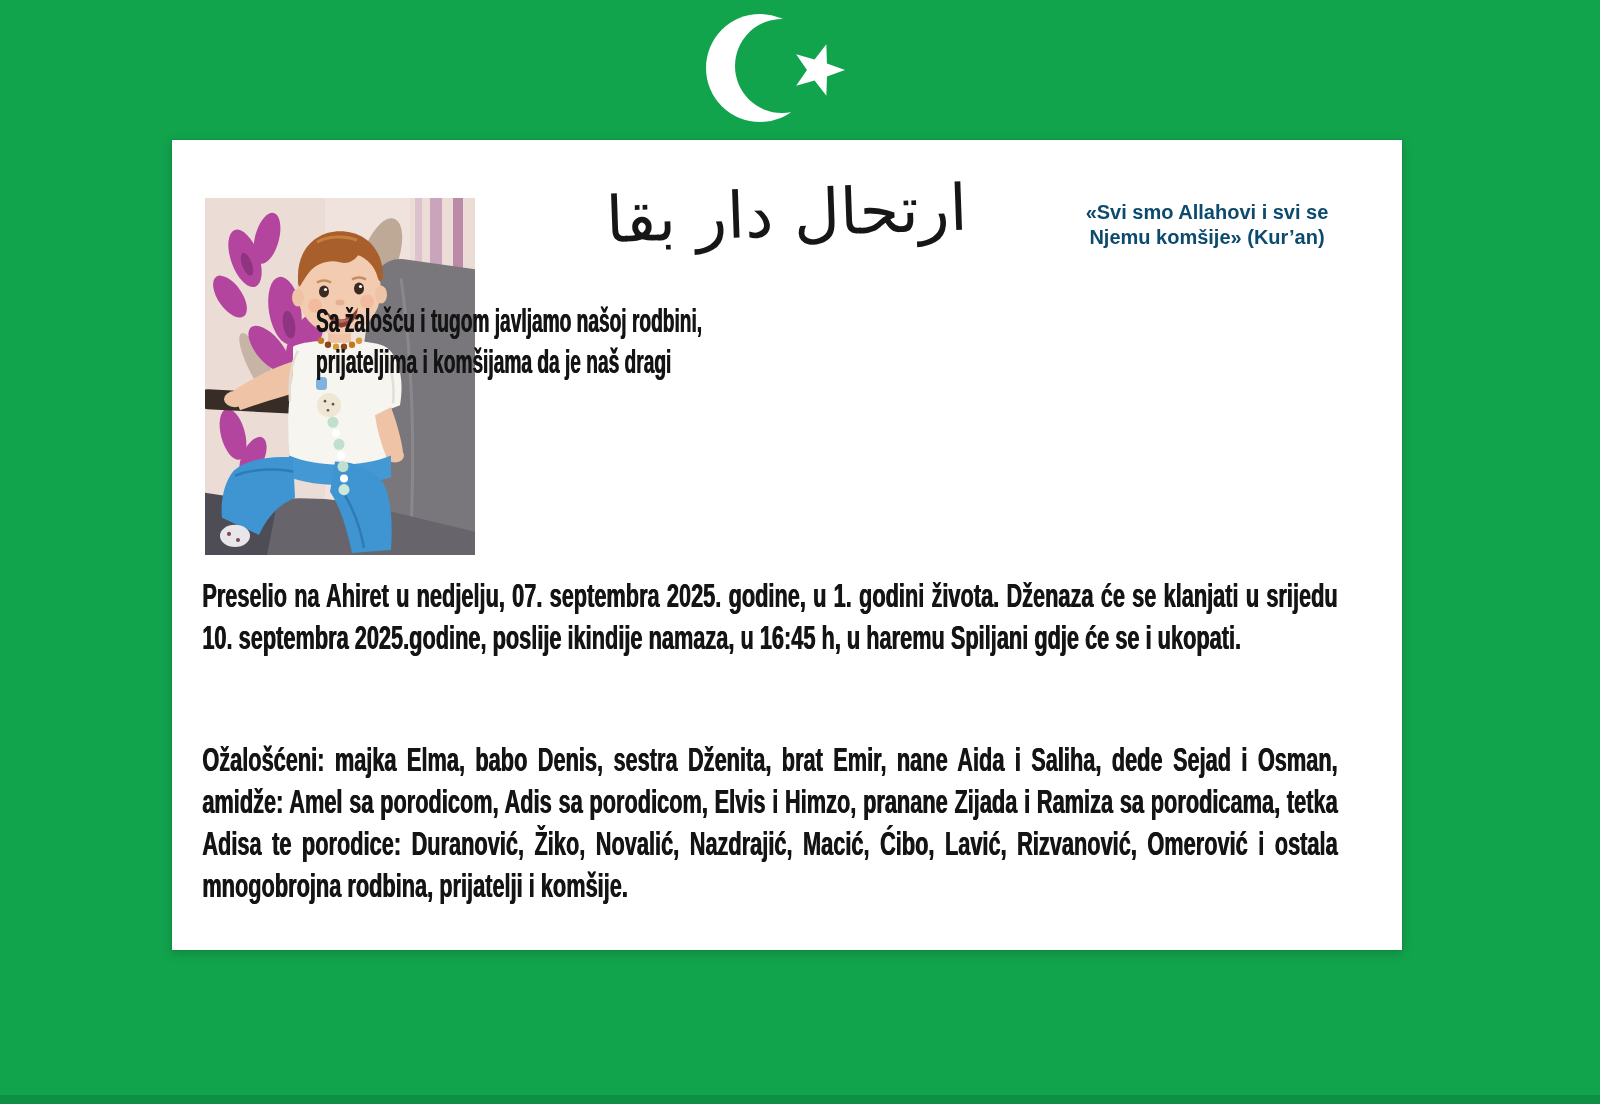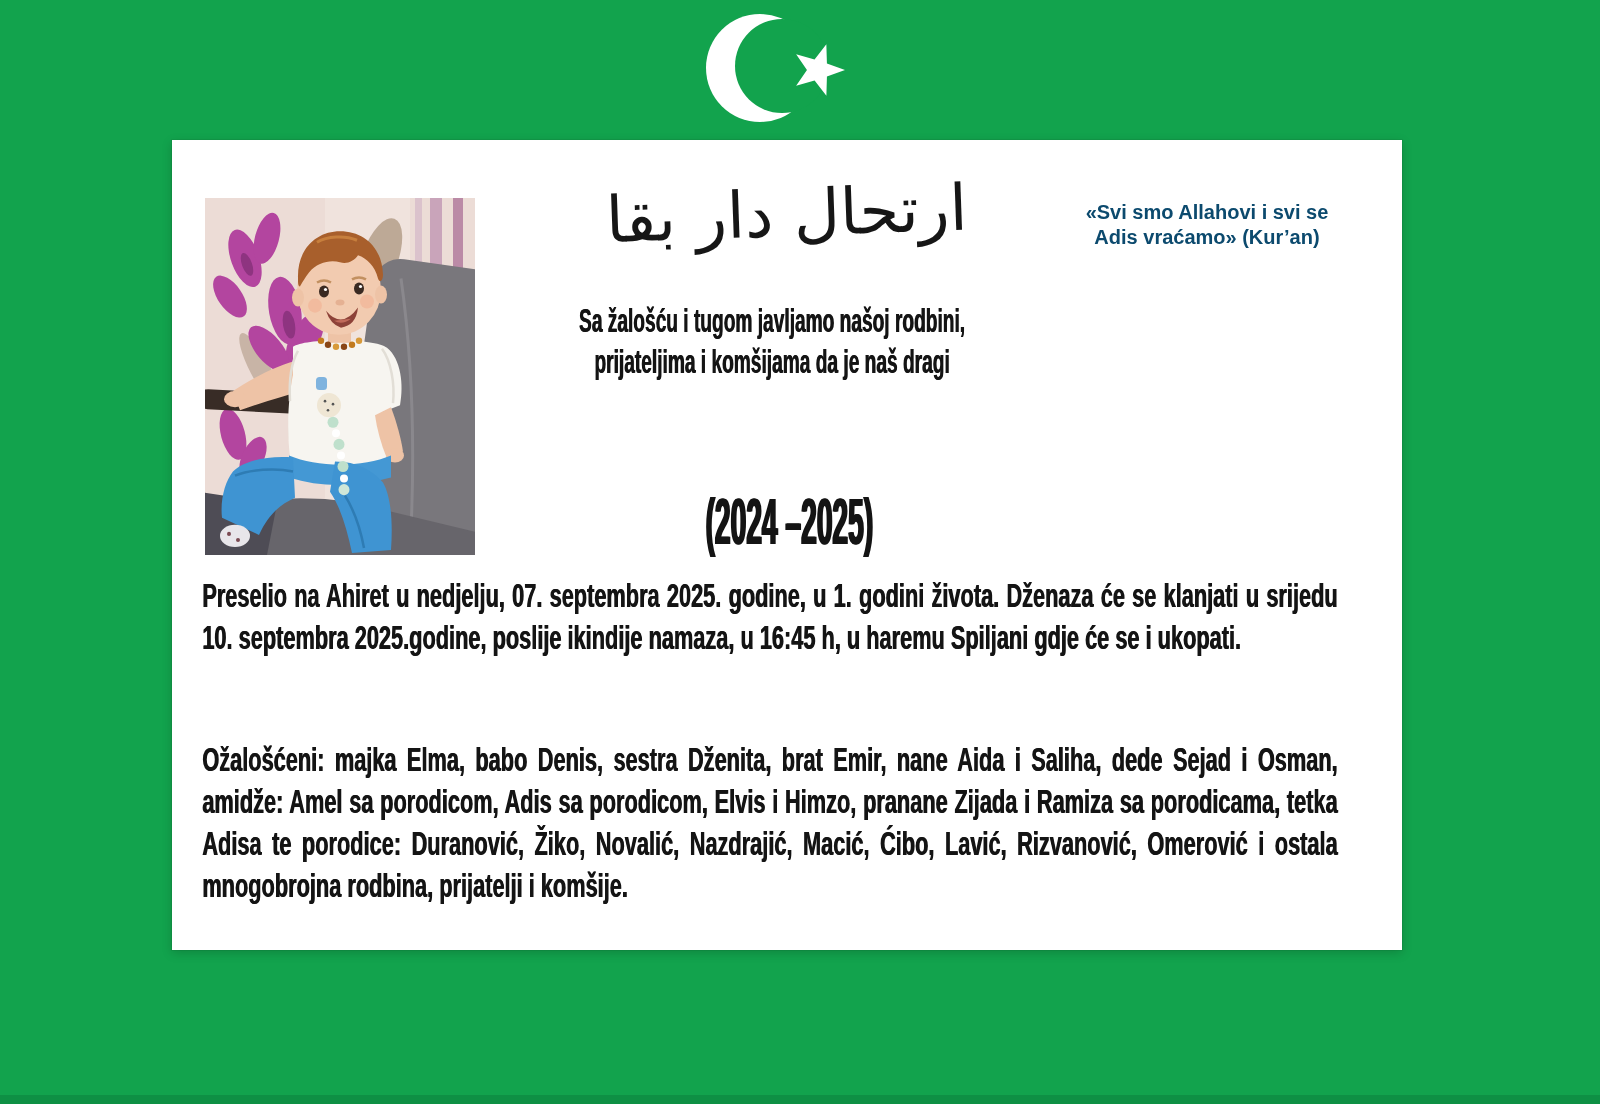--- a/index.html
+++ b/index.html
@@ -12,21 +12,21 @@
   .photo{position:absolute;left:33px;top:58px;width:270px;height:357px;margin:0;}
   .photo svg{display:block;width:100%;height:100%;}
 
   .calligraphy-wrap{position:absolute;left:0;right:0;top:38px;text-align:center;}
   .calligraphy{display:inline-block;font-family:"DejaVu Sans",sans-serif;font-size:64px;line-height:1.15;
                transform:rotate(-2deg);color:#161616;}
 
   .quote{position:absolute;left:870px;top:60px;width:330px;text-align:center;
          font-size:20px;line-height:25px;font-weight:bold;color:#0c4a6e;}
 
-  .center-wrap{position:absolute;left:4px;right:0;text-align:center;white-space:nowrap;}
+  .center-wrap{position:absolute;left:4px;right:0;text-align:left;white-space:nowrap;}
   .intro-wrap{top:160px;right:34px;}
   .intro{display:inline-block;font-weight:bold;font-size:33px;line-height:41px;
          transform:scaleX(.58);text-shadow:1px 0 0 currentColor;}
   .name-wrap{top:238px;}
   .deceased-name{display:inline-block;font-weight:bold;font-size:76px;line-height:1.1;
          transform:scaleX(.40);text-shadow:3px 0 0 currentColor,-3px 0 0 currentColor;letter-spacing:1px;}
   .years-wrap{top:342px;}
   .years{display:inline-block;font-weight:bold;font-size:64px;line-height:1.25;
          transform:scaleX(.44);text-shadow:2px 0 0 currentColor,-2px 0 0 currentColor;}
 
@@ -151,34 +151,31 @@
         </g>
       </svg>
     </figure>
 
     <div class="calligraphy-wrap">
       <span class="calligraphy">ارتحال دار بقا</span>
     </div>
 
     <div class="quote">
       <div>«Svi smo Allahovi i svi se</div>
-      <div>Adis vraćamo»  (Kur’an)</div>
+      <div>Njemu komšije»  (Kur’an)</div>
     </div>
 
     <div class="center-wrap intro-wrap">
       <div class="intro">
         <div>Sa žalošću i tugom javljamo našoj rodbini,</div>
         <div>prijateljima i komšijama da je naš dragi</div>
       </div>
     </div>
 
 
-    <div class="center-wrap years-wrap">
-      <span class="years">(2024 –2025)</span>
-    </div>
 
     <p class="cond-par details">Preselio na Ahiret u nedjelju, 07. septembra 2025. godine, u 1. godini života. Dženaza će se klanjati u srijedu 10. septembra 2025.godine, poslije ikindije namaza, u 16:45 h, u haremu Spiljani gdje će se i ukopati.</p>
 
 
     <p class="cond-par mourners">Ožalošćeni: majka Elma, babo Denis, sestra Dženita, brat Emir, nane Aida i Saliha, dede Sejad i Osman, amidže: Amel sa porodicom, Adis sa porodicom, Elvis i Himzo, pranane Zijada i Ramiza sa porodicama, tetka Adisa te porodice: Duranović, Žiko, Novalić, Nazdrajić, Macić, Ćibo, Lavić, Rizvanović, Omerović i ostala mnogobrojna rodbina, prijatelji i komšije.</p>
 
   </div>
 
   <div class="bottom-edge"></div>
 </div>

